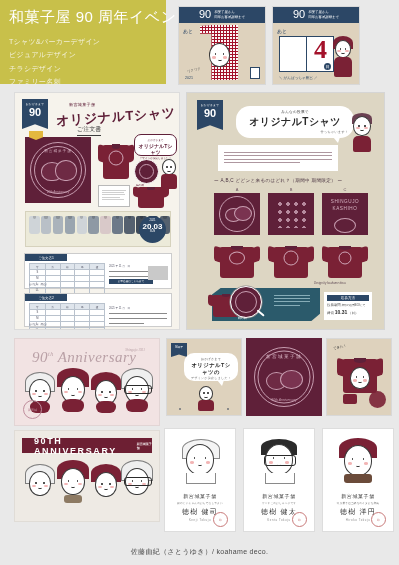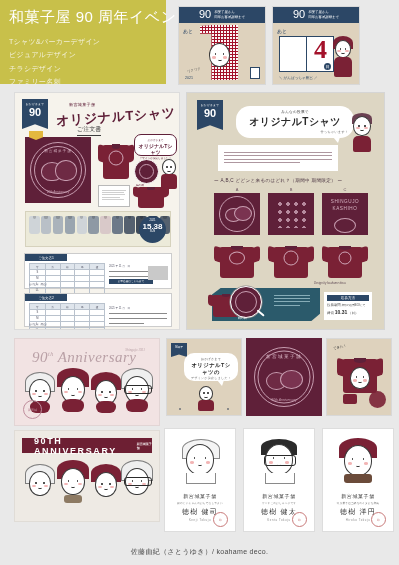--- a/index.html
+++ b/index.html
@@ -374,21 +374,21 @@
         <div class="polo" style="background:#8e99a4"></div>
         <div class="polo" style="background:#d9c9c9"></div>
         <div class="polo" style="background:#6d7a89"></div>
         <div class="polo" style="background:#55616f"></div>
         <div class="polo" style="background:#3f4b59"></div>
         <div class="polo" style="background:#2f3a47"></div>
         <div class="polo" style="background:#55616f"></div>
       </div>
       <div class="datebadge">
         <span class="y">2021</span>
-        <span class="d">15.38</span>
+        <span class="d">20.03</span>
         <span class="w">SUN</span>
       </div>
     </div>
 
     <div class="formblock" style="top:160px;height:36px;">
       <div class="form-tab">ご注文者1</div>
       <table class="grid" style="position:absolute;left:4px;top:9px;width:76px;">
         <tbody>
             <tr>
               <th>サ</th>

